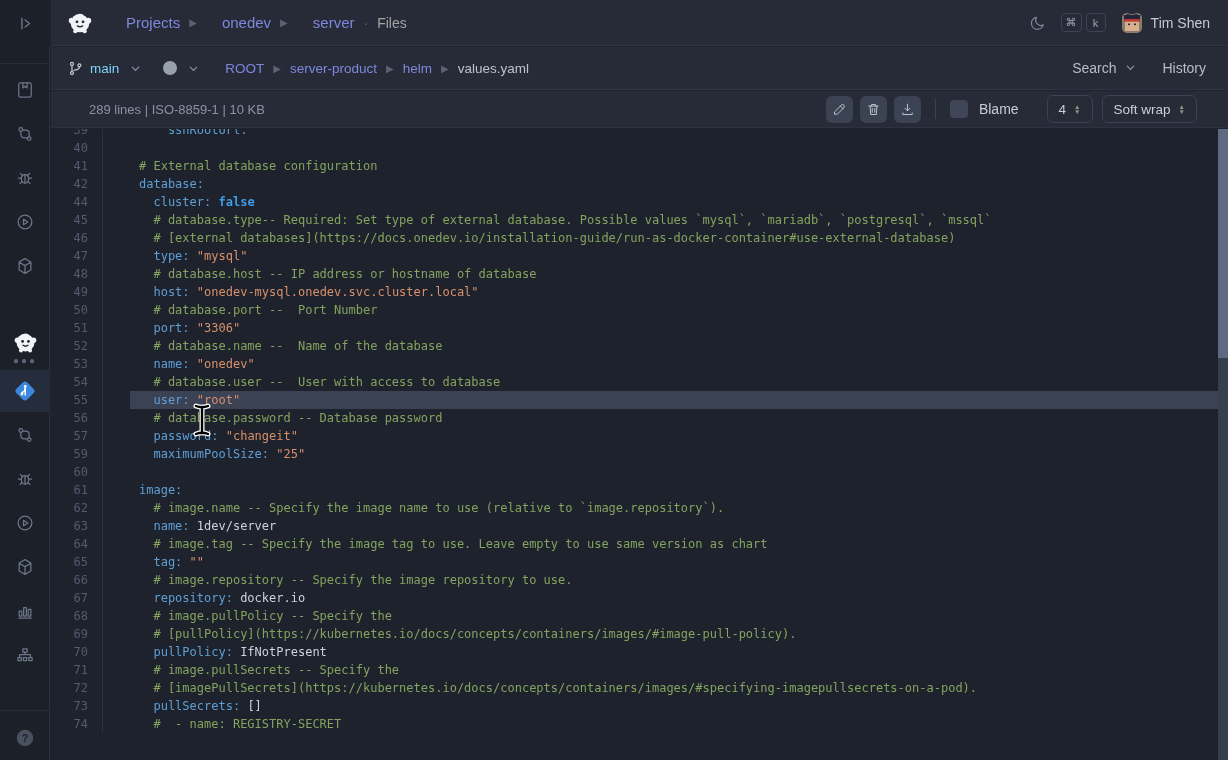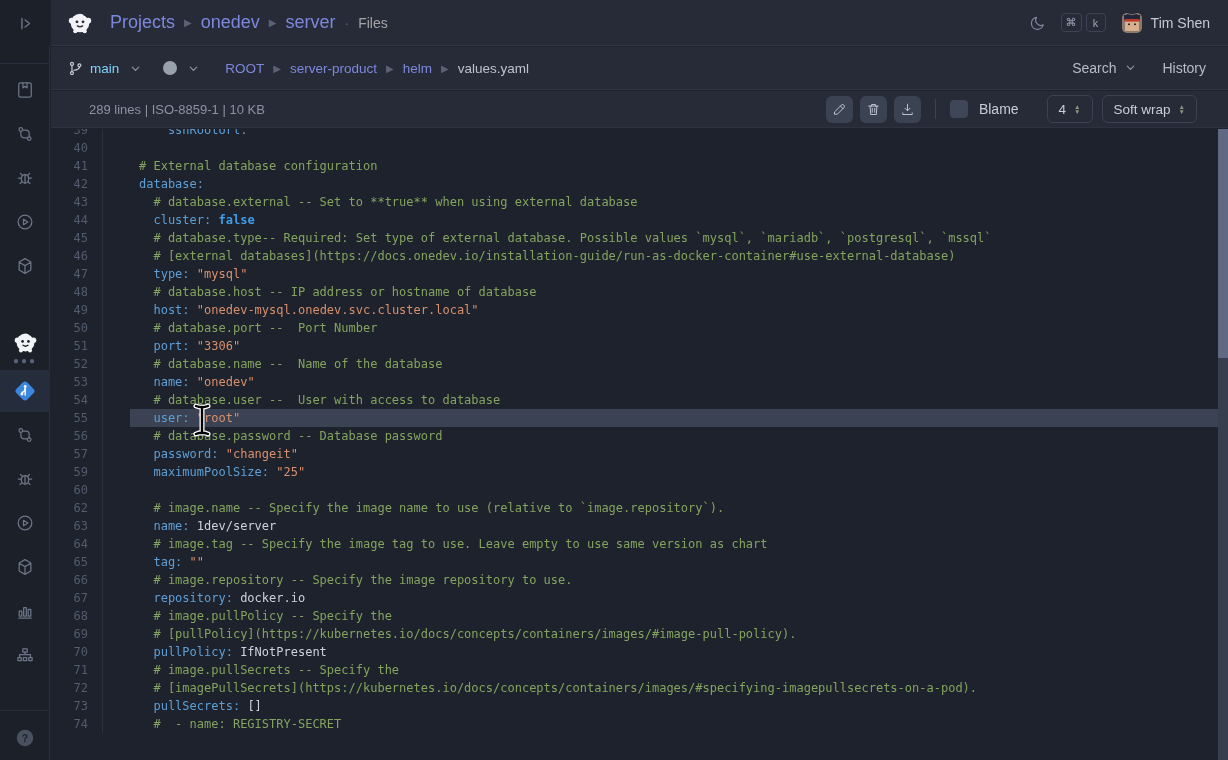--- a/index.html
+++ b/index.html
@@ -17,21 +17,21 @@
                background:#252c3b; display:flex; align-items:center; justify-content:center; }
   .sb-dots { position:absolute; left:0; top:355px; width:50px; text-align:center;
              color:#59627a; font-size:10px; letter-spacing:2px; }
   .icon-stroke { stroke:#6d7688; fill:none; stroke-width:1.5; stroke-linecap:round; stroke-linejoin:round; }
 
   
   .topbar { position:absolute; left:51px; top:0; width:1177px; height:46px; background:#262b37;
             border-bottom:1px solid #313645; display:flex; align-items:center; padding:0 18px 0 15px; }
   .corner { position:absolute; left:0; top:0; width:50px; height:46px; background:#1b2029;
             display:flex; align-items:center; justify-content:center; cursor:pointer; }
-  .crumb { color:#7d88dd; font-size:18px; cursor:pointer; }
+  .crumb { color:#7d88dd; font-size:15px; cursor:pointer;margin-left:16px; }
   .crumb-sep { color:#5b6274; font-size:10px; margin:0 9px; }
   .crumb-dot { color:#5b6274; font-size:14px; margin:0 9px; }
   .crumb-cur { color:#a3a3a3; font-size:14px; }
   .tb-spacer { flex:1; }
   .kbd { display:inline-flex; align-items:center; justify-content:center; min-width:20px; height:19px;
          border:1px solid #3c4354; border-radius:4px; color:#99a1b2; font-size:11px; padding:0 4px; margin-left:4px; }
   .user-name { color:#c3c9d5; font-size:14px; margin-left:9px; }
   .avatar { width:20px; height:20px; border-radius:5px; overflow:hidden; margin-left:16px; }
 
   .filebar { position:absolute; left:51px; top:47px; width:1177px; height:43px; background:#262b37;
@@ -315,37 +315,37 @@
       </span>
     </span>
   </div>
 
   <div class="codearea">
     <div class="code-scroll">
         <div class="cl"><span class="ln">39</span><span class="lt"><span class="tk-k">    sshRootUrl:</span></span></div>
         <div class="cl"><span class="ln">40</span><span class="lt"></span></div>
         <div class="cl"><span class="ln">41</span><span class="lt"><span class="tk-c"># External database configuration</span></span></div>
         <div class="cl"><span class="ln">42</span><span class="lt"><span class="tk-k">database:</span></span></div>
-        <div class="cl"><span class="ln">43</span><span class="lt"><span class="tk-c">  # database.external -- Set to **true** when using external database</span></span></div>
         <div class="cl"><span class="ln">44</span><span class="lt"><span class="tk-k">  cluster:</span><span class="tk-p"> </span><span class="tk-b">false</span></span></div>
         <div class="cl"><span class="ln">45</span><span class="lt"><span class="tk-c">  # database.type-- Required: Set type of external database. Possible values `mysql`, `mariadb`, `postgresql`, `mssql`</span></span></div>
         <div class="cl"><span class="ln">46</span><span class="lt"><span class="tk-c">  # [external databases](https://docs.onedev.io/installation-guide/run-as-docker-container#use-external-database)</span></span></div>
         <div class="cl"><span class="ln">47</span><span class="lt"><span class="tk-k">  type:</span><span class="tk-p"> </span><span class="tk-s">"mysql"</span></span></div>
         <div class="cl"><span class="ln">48</span><span class="lt"><span class="tk-c">  # database.host -- IP address or hostname of database</span></span></div>
         <div class="cl"><span class="ln">49</span><span class="lt"><span class="tk-k">  host:</span><span class="tk-p"> </span><span class="tk-s">"onedev-mysql.onedev.svc.cluster.local"</span></span></div>
         <div class="cl"><span class="ln">50</span><span class="lt"><span class="tk-c">  # database.port --  Port Number</span></span></div>
         <div class="cl"><span class="ln">51</span><span class="lt"><span class="tk-k">  port:</span><span class="tk-p"> </span><span class="tk-s">"3306"</span></span></div>
         <div class="cl"><span class="ln">52</span><span class="lt"><span class="tk-c">  # database.name --  Name of the database</span></span></div>
         <div class="cl"><span class="ln">53</span><span class="lt"><span class="tk-k">  name:</span><span class="tk-p"> </span><span class="tk-s">"onedev"</span></span></div>
         <div class="cl"><span class="ln">54</span><span class="lt"><span class="tk-c">  # database.user --  User with access to database</span></span></div>
         <div class="cl hl"><span class="ln">55</span><span class="lt"><span class="tk-k">  user:</span><span class="tk-p"> </span><span class="tk-s">"root"</span></span></div>
         <div class="cl"><span class="ln">56</span><span class="lt"><span class="tk-c">  # database.password -- Database password</span></span></div>
         <div class="cl"><span class="ln">57</span><span class="lt"><span class="tk-k">  password:</span><span class="tk-p"> </span><span class="tk-s">"changeit"</span></span></div>
         <div class="cl"><span class="ln">59</span><span class="lt"><span class="tk-k">  maximumPoolSize:</span><span class="tk-p"> </span><span class="tk-s">"25"</span></span></div>
         <div class="cl"><span class="ln">60</span><span class="lt"></span></div>
+        <div class="cl"><span class="ln">61</span><span class="lt"><span class="tk-k">image:</span></span></div>
         <div class="cl"><span class="ln">62</span><span class="lt"><span class="tk-c">  # image.name -- Specify the image name to use (relative to `image.repository`).</span></span></div>
         <div class="cl"><span class="ln">63</span><span class="lt"><span class="tk-k">  name:</span><span class="tk-p"> 1dev/server</span></span></div>
         <div class="cl"><span class="ln">64</span><span class="lt"><span class="tk-c">  # image.tag -- Specify the image tag to use. Leave empty to use same version as chart</span></span></div>
         <div class="cl"><span class="ln">65</span><span class="lt"><span class="tk-k">  tag:</span><span class="tk-p"> </span><span class="tk-s">""</span></span></div>
         <div class="cl"><span class="ln">66</span><span class="lt"><span class="tk-c">  # image.repository -- Specify the image repository to use.</span></span></div>
         <div class="cl"><span class="ln">67</span><span class="lt"><span class="tk-k">  repository:</span><span class="tk-p"> docker.io</span></span></div>
         <div class="cl"><span class="ln">68</span><span class="lt"><span class="tk-c">  # image.pullPolicy -- Specify the</span></span></div>
         <div class="cl"><span class="ln">69</span><span class="lt"><span class="tk-c">  # [pullPolicy](https://kubernetes.io/docs/concepts/containers/images/#image-pull-policy).</span></span></div>
         <div class="cl"><span class="ln">70</span><span class="lt"><span class="tk-k">  pullPolicy:</span><span class="tk-p"> IfNotPresent</span></span></div>
         <div class="cl"><span class="ln">71</span><span class="lt"><span class="tk-c">  # image.pullSecrets -- Specify the</span></span></div>

